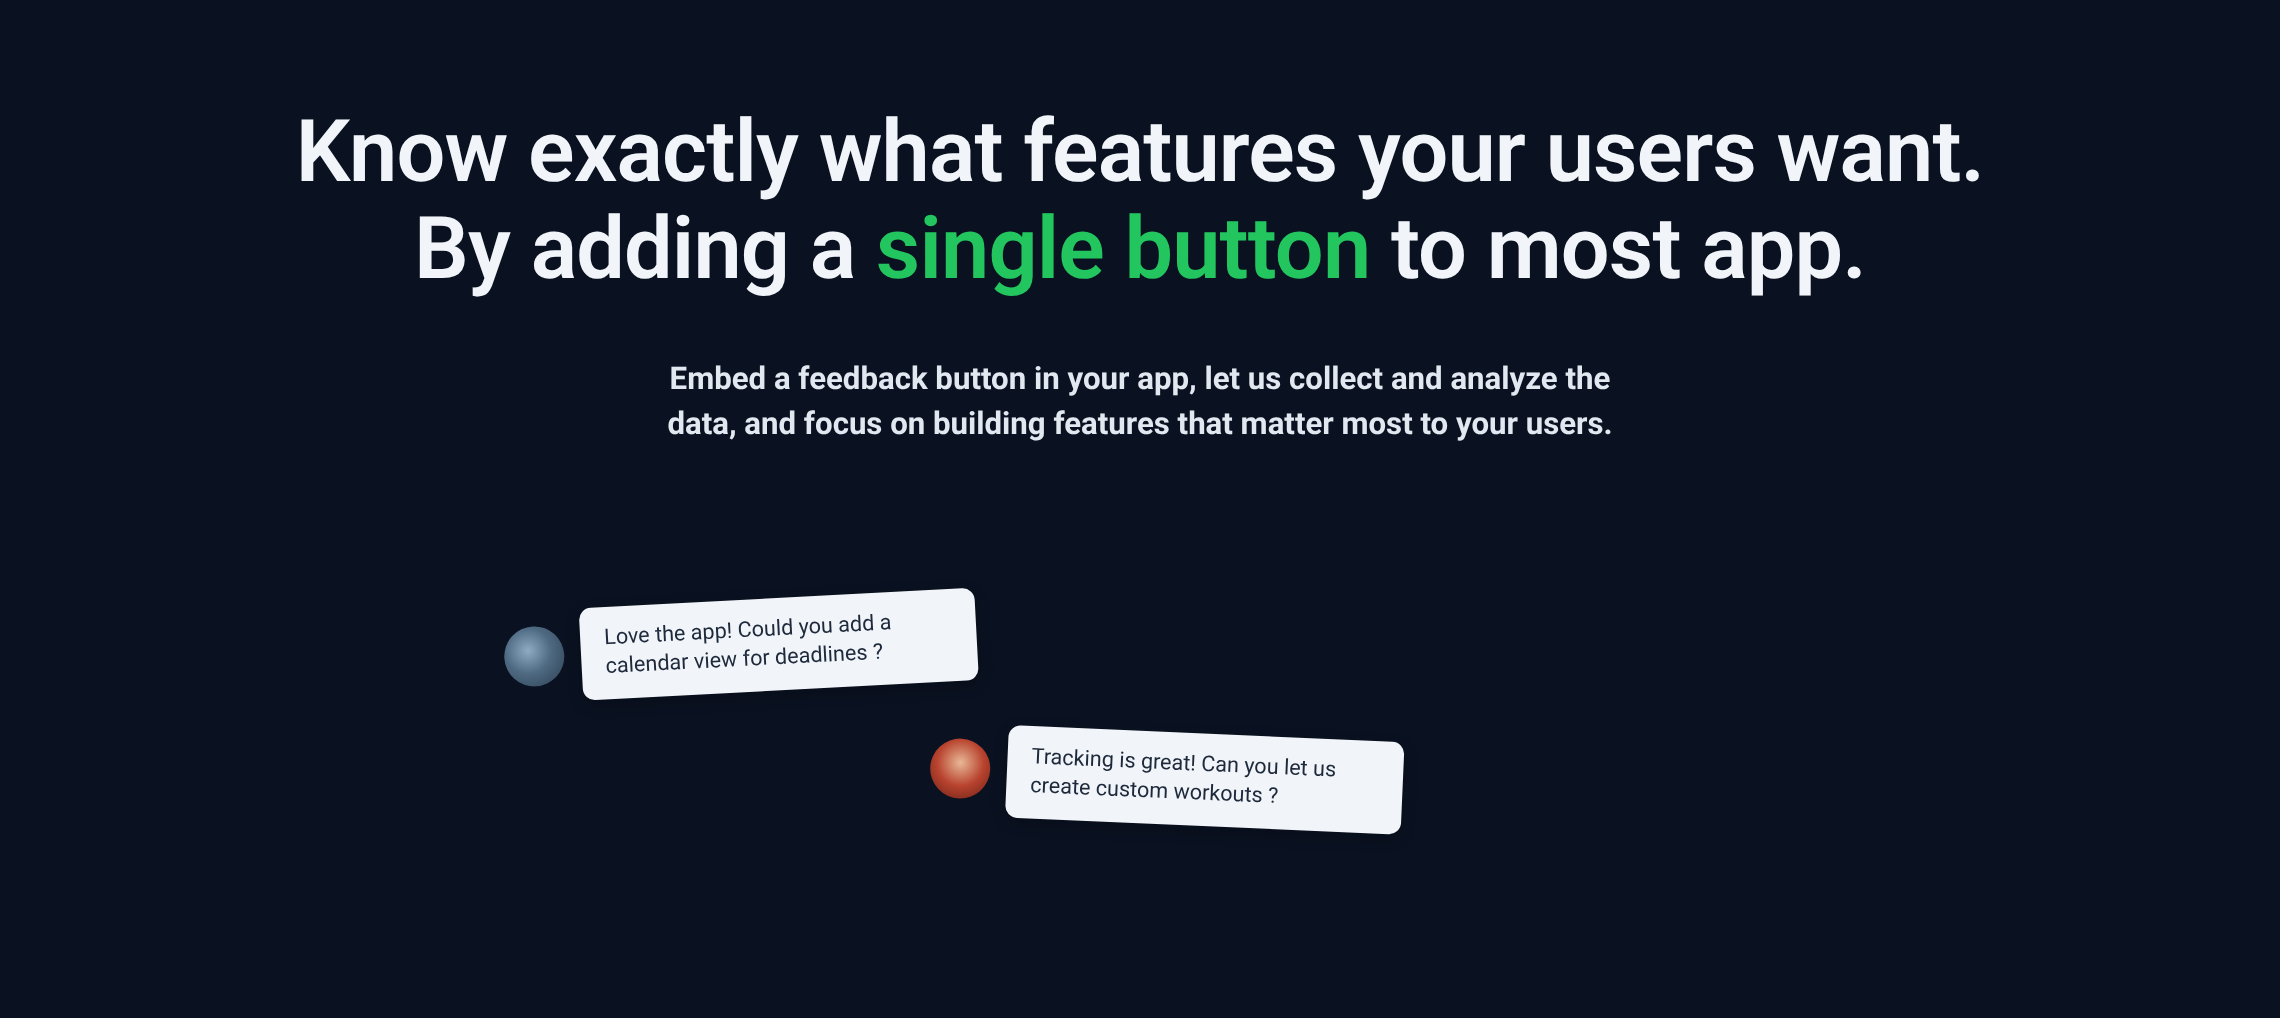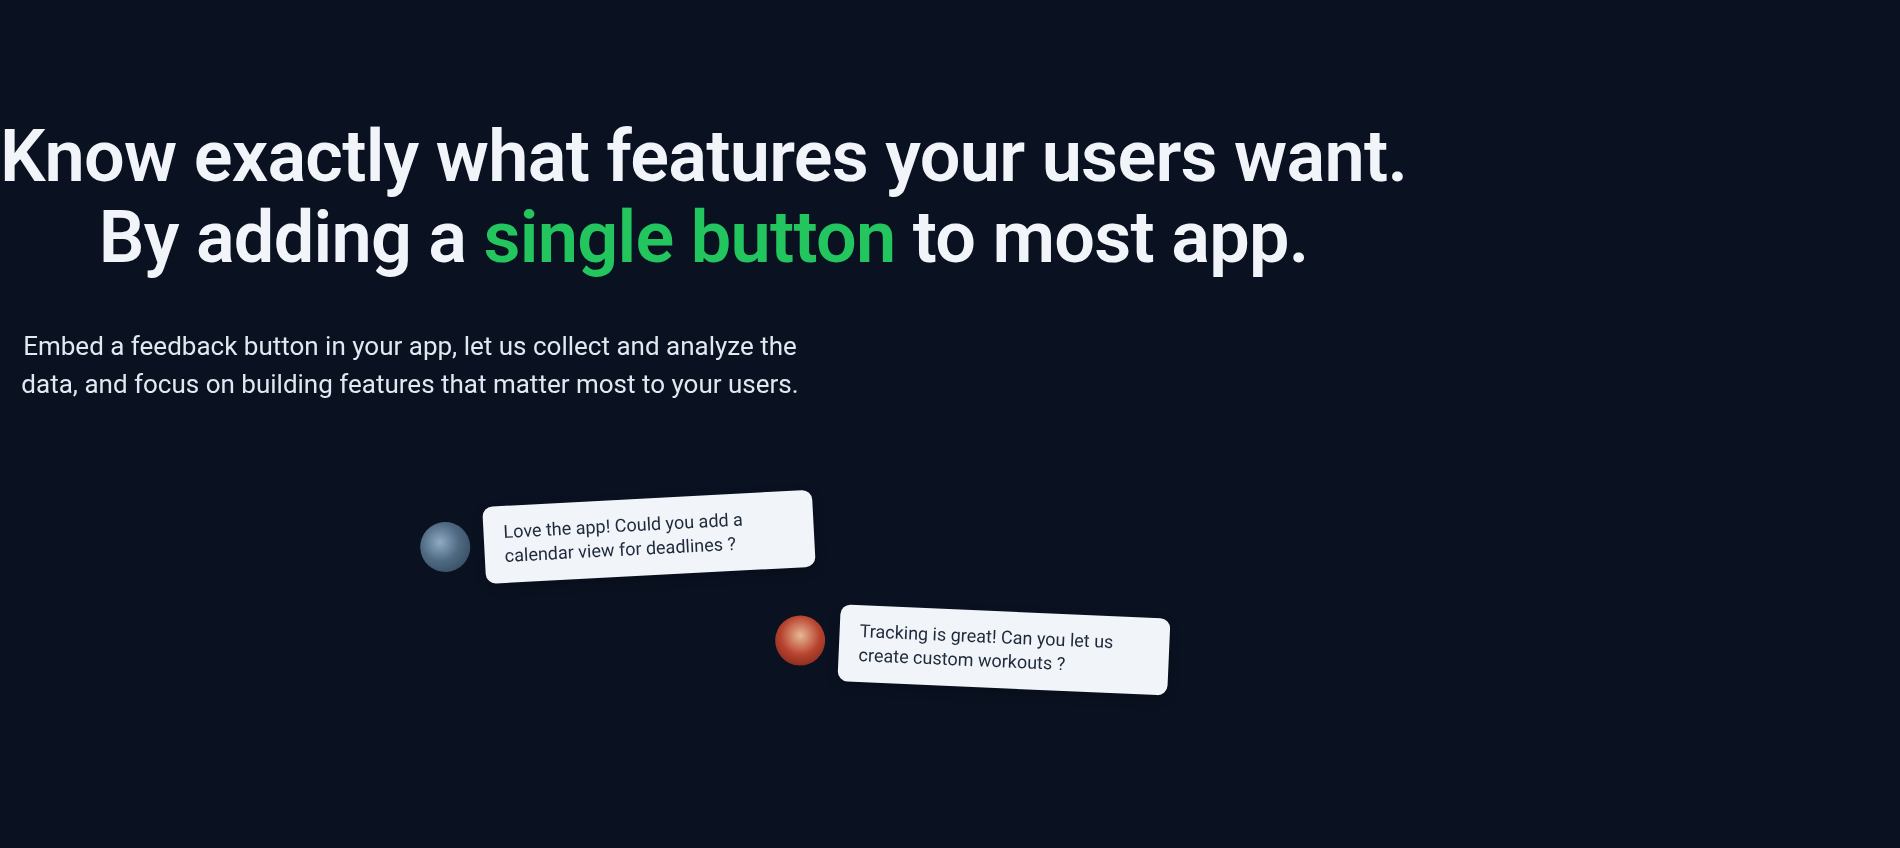--- a/index.html
+++ b/index.html
@@ -11,39 +11,39 @@
       width: 1900px;
       height: 848px;
       background-color: #0a1120;
       font-family: -apple-system, BlinkMacSystemFont, "Segoe UI", Roboto, Helvetica, Arial, sans-serif;
       overflow: hidden;
       position: relative;
     }
     .hero-container {
       display: flex;
       flex-direction: column;
-      align-items: flex-start;
-      padding-top: 117px;
+      align-items: center;
+      padding-top: 87px;
       width: 100%;
     }
     .headline {
       text-align: center;
       font-size: 72px;
       font-weight: 600;
       line-height: 1.12;
       color: #f1f5f9;
       letter-spacing: -0.01em;
     }
     .headline-highlight {
       color: #22c55e;
     }
     .subheadline {
       text-align: center;
       font-size: 26px;
-      font-weight: 400;
+      font-weight: 700;
       line-height: 1.45;
       color: #e2e8f0;
       margin-top: 50px;
       max-width: 820px;
     }
     .feedback-bubbles {
       position: absolute;
       width: 100%;
       top: 500px;
       left: 0;

